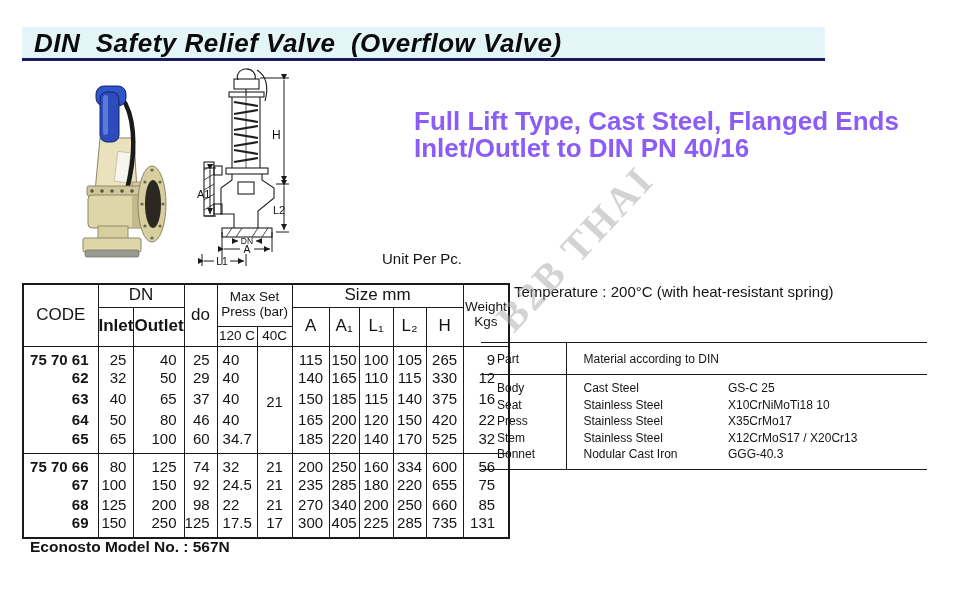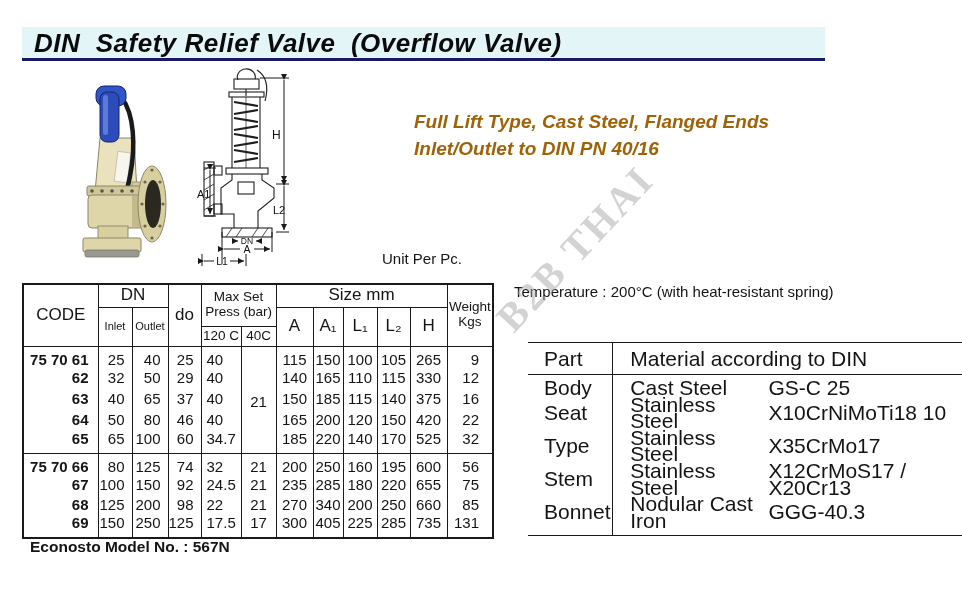--- a/index.html
+++ b/index.html
@@ -6,55 +6,55 @@
   .page{position:relative;width:962px;height:600px;background:#ffffff;overflow:hidden;
         font-family:"Liberation Sans",sans-serif;color:#141414;}
 
   
   .title-band{position:absolute;left:22px;top:27px;width:803px;height:31px;
               background:#e3f5f7;border-bottom:3px solid #1a1a62;}
   .title-band .t{position:absolute;left:12px;top:1px;font-size:26px;font-weight:bold;
                  font-style:italic;white-space:pre;letter-spacing:0.5px;color:#0b0b0b;}
 
   
-  .features{position:absolute;left:414px;top:108px;font-size:19px;font-weight:bold;
-            font-style:italic;line-height:27px;color:#a16207;}
+  .features{position:absolute;left:414px;top:108px;font-size:26px;font-weight:bold;
+            line-height:27px;color:#8b5cf6;}
 
   .unit-label{position:absolute;left:382px;top:250px;font-size:15px;}
   .temperature{position:absolute;left:514px;top:283px;font-size:15px;}
   .footer-note{position:absolute;left:30px;top:538px;font-size:15.5px;font-weight:bold;}
 
   
   .watermark{position:absolute;left:440px;top:225px;width:270px;text-align:center;
              transform:rotate(-47deg);font-family:"Liberation Serif",serif;font-weight:bold;
              font-size:40px;letter-spacing:3px;color:#a8a8a8;opacity:.5;pointer-events:none;z-index:5;}
 
   
   table.main{position:absolute;left:22px;top:283px;border-collapse:collapse;table-layout:fixed;
              font-size:15px;border:2px solid #1a1a1a;z-index:2;background:transparent;}
   table.main th,table.main td{padding:0;line-height:1.1;}
   table.main thead th{border:1px solid #1a1a1a;font-weight:normal;text-align:center;vertical-align:middle;}
   table.main thead .big{font-size:17px;}
   table.main thead .small{font-size:13.5px;}
-  table.main thead .mid{font-size:11px;}
+  table.main thead .mid{font-size:17px;font-weight:bold;}
   table.main tbody td{border-left:1px solid #1a1a1a;border-right:1px solid #1a1a1a;}
   table.main tbody.b2 tr:first-child td{border-top:1.5px solid #1a1a1a;}
   table.main tbody tr{height:21px;}
   table.main tbody.b2 tr{height:20px;padding-left:19px;}
   table.main tbody tr:first-child td{padding-top:5px;}
   table.main tbody tr:last-child td{padding-bottom:5px;}
   td.code{font-weight:bold;text-align:right;padding-right:9px !important;}
   td.al-r{text-align:right;padding-right:7px !important;}
   td.al-l{text-align:left;padding-left:5px !important;}
   td.al-c{text-align:center;}
   td.wt{text-align:right;padding-right:13px !important;}
 
   
-  table.materials{position:absolute;left:528px;top:342px;border-collapse:collapse;table-layout:fixed;
-                  font-size:21px;border-top:1.5px solid #1a1a1a;border-bottom:1.5px solid #1a1a1a;z-index:2;}
+  table.materials{position:absolute;left:481px;top:342px;border-collapse:collapse;table-layout:fixed;
+                  font-size:12px;border-top:1.5px solid #1a1a1a;border-bottom:1.5px solid #1a1a1a;z-index:2;}
   table.materials th{font-weight:normal;text-align:left;border-bottom:1.5px solid #1a1a1a;height:29px;}
   table.materials td{padding:0;line-height:16.6px;}
   table.materials .part{border-right:1.5px solid #1a1a1a;padding-left:16px;}
   table.materials th.mat, table.materials td.matname{padding-left:17px;}
   table.materials tbody tr:first-child td{padding-top:5px;}
   table.materials tbody tr:last-child td{padding-bottom:6px;}
 
   svg text{font-family:"Liberation Sans",sans-serif;}
   .abs{position:absolute;}
 </style>
@@ -299,21 +299,21 @@
       <tr>
         <td class="code">75 70 66</td>
         <td class="al-r">80</td>
         <td class="al-r">125</td>
         <td class="al-r">74</td>
         <td class="al-l">32</td>
         <td class="al-c">21</td>
         <td class="al-c">200</td>
         <td class="al-c">250</td>
         <td class="al-c">160</td>
-        <td class="al-c">195</td>
+        <td class="al-c">334</td>
         <td class="al-c">600</td>
         <td class="wt">56</td>
       </tr>
       <tr>
         <td class="code">67</td>
         <td class="al-r">100</td>
         <td class="al-r">150</td>
         <td class="al-r">92</td>
         <td class="al-l">24.5</td>
         <td class="al-c">21</td>
@@ -374,21 +374,21 @@
         <td class="part">Body</td>
         <td class="matname">Cast Steel</td>
         <td>GS-C 25</td>
       </tr>
       <tr>
         <td class="part">Seat</td>
         <td class="matname">Stainless Steel</td>
         <td>X10CrNiMoTi18 10</td>
       </tr>
       <tr>
-        <td class="part">Type</td>
+        <td class="part">Press</td>
         <td class="matname">Stainless Steel</td>
         <td>X35CrMo17</td>
       </tr>
       <tr>
         <td class="part">Stem</td>
         <td class="matname">Stainless Steel</td>
         <td>X12CrMoS17 / X20Cr13</td>
       </tr>
       <tr>
         <td class="part">Bonnet</td>

